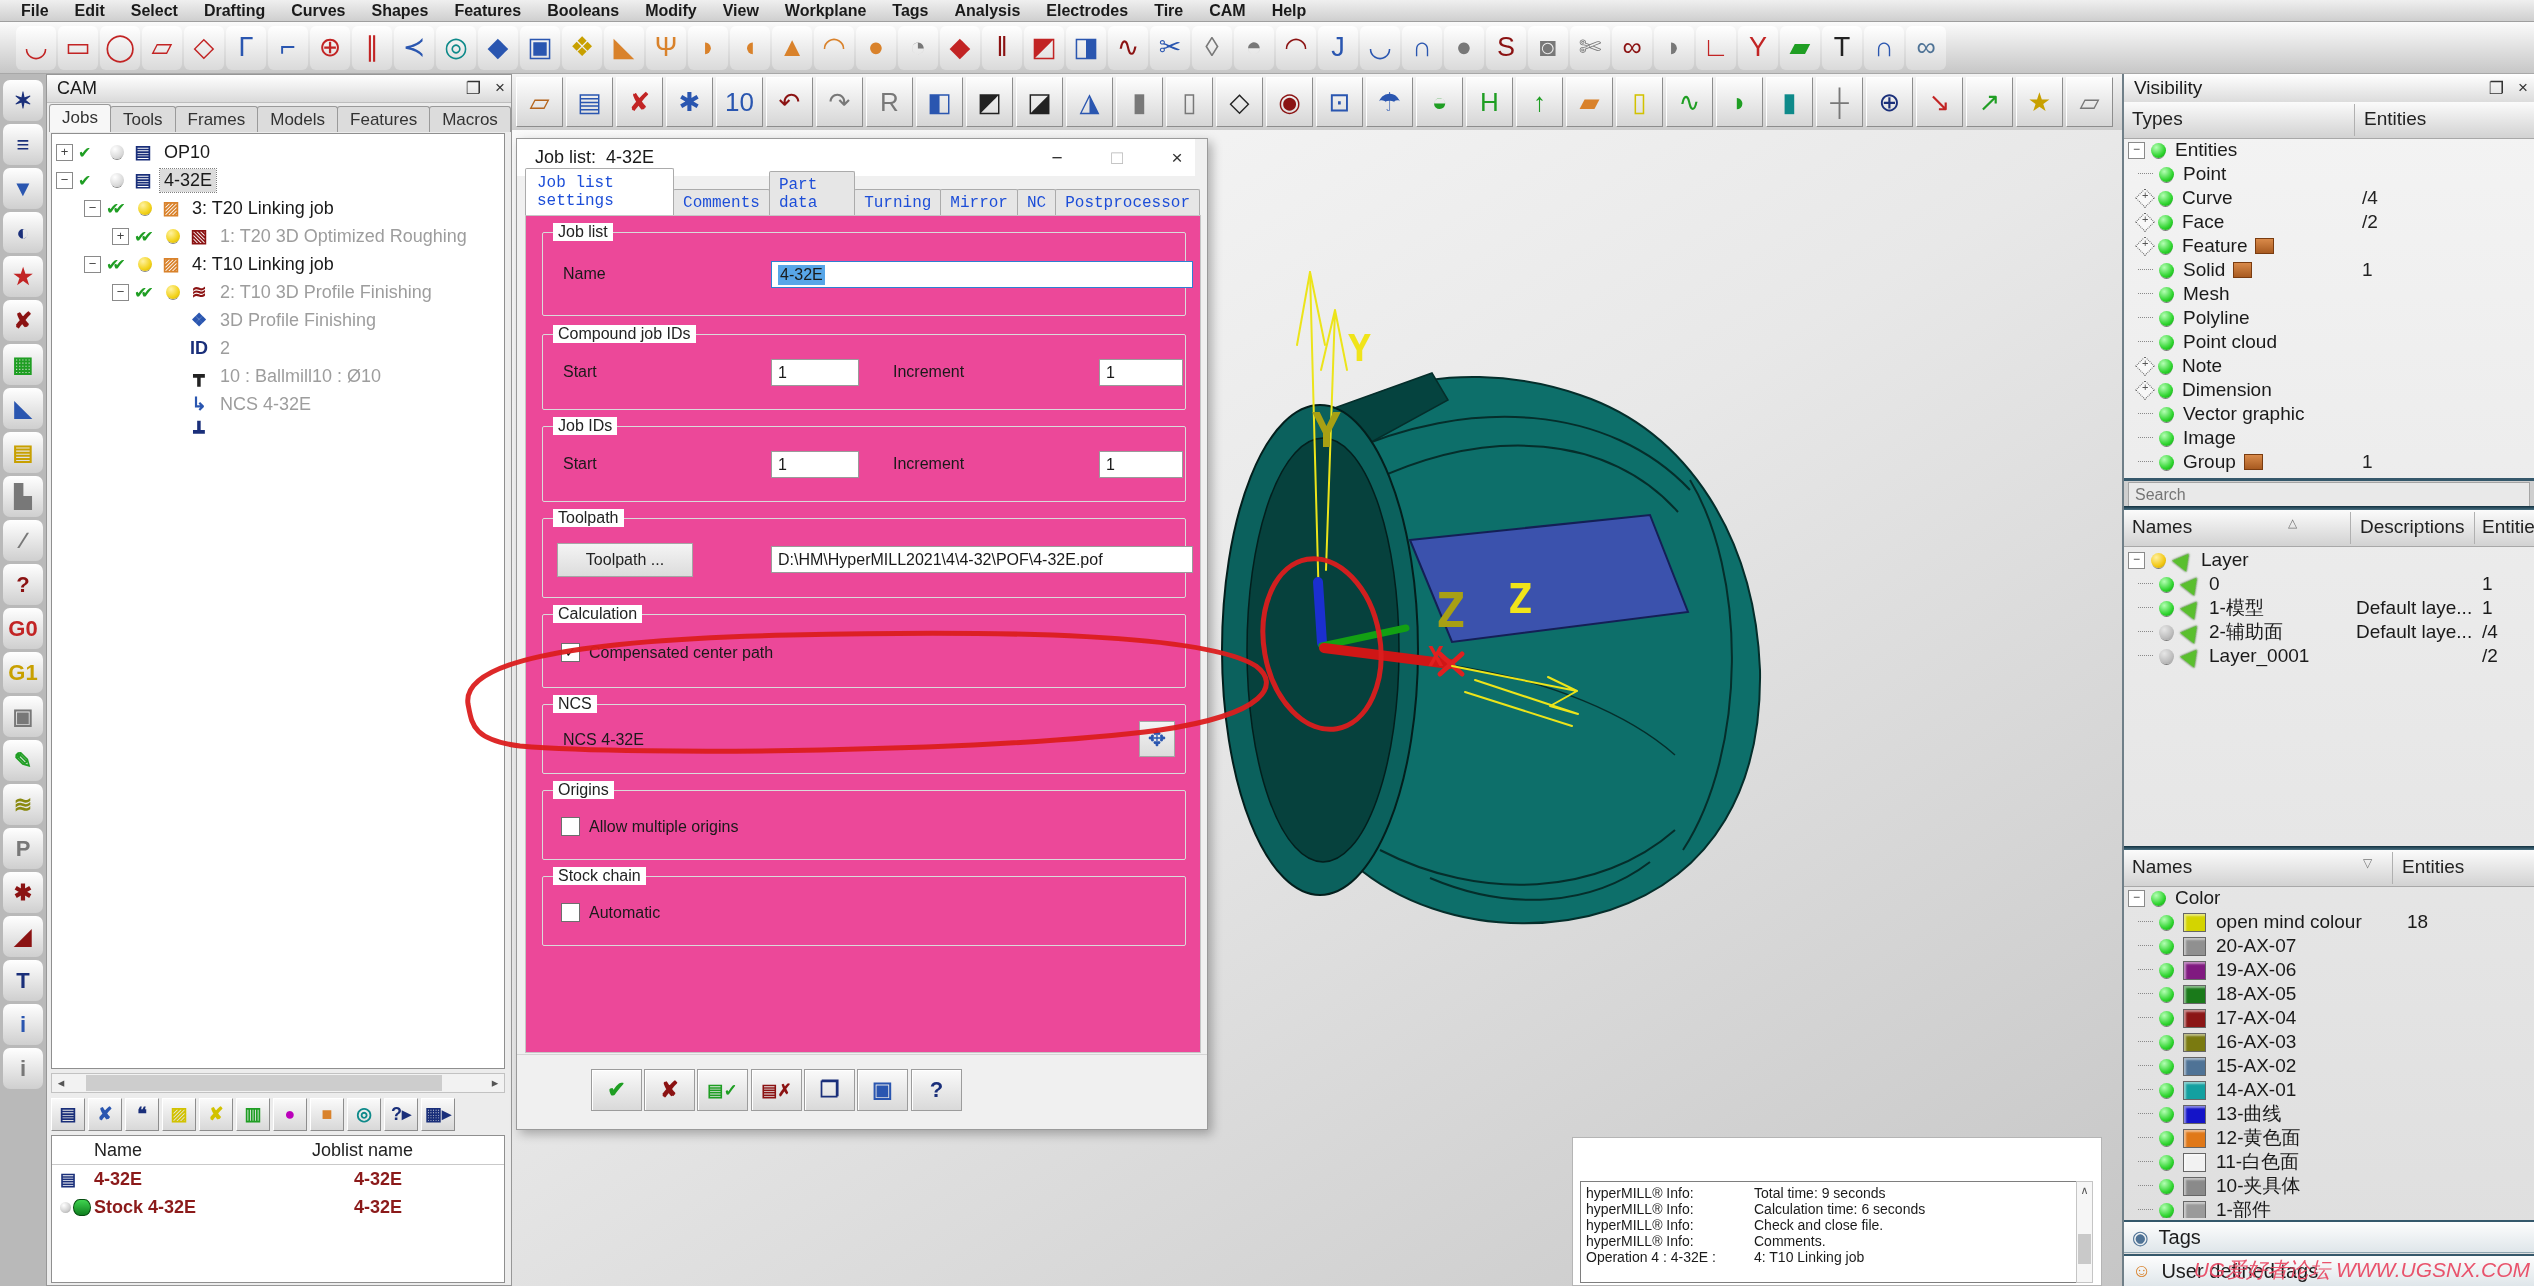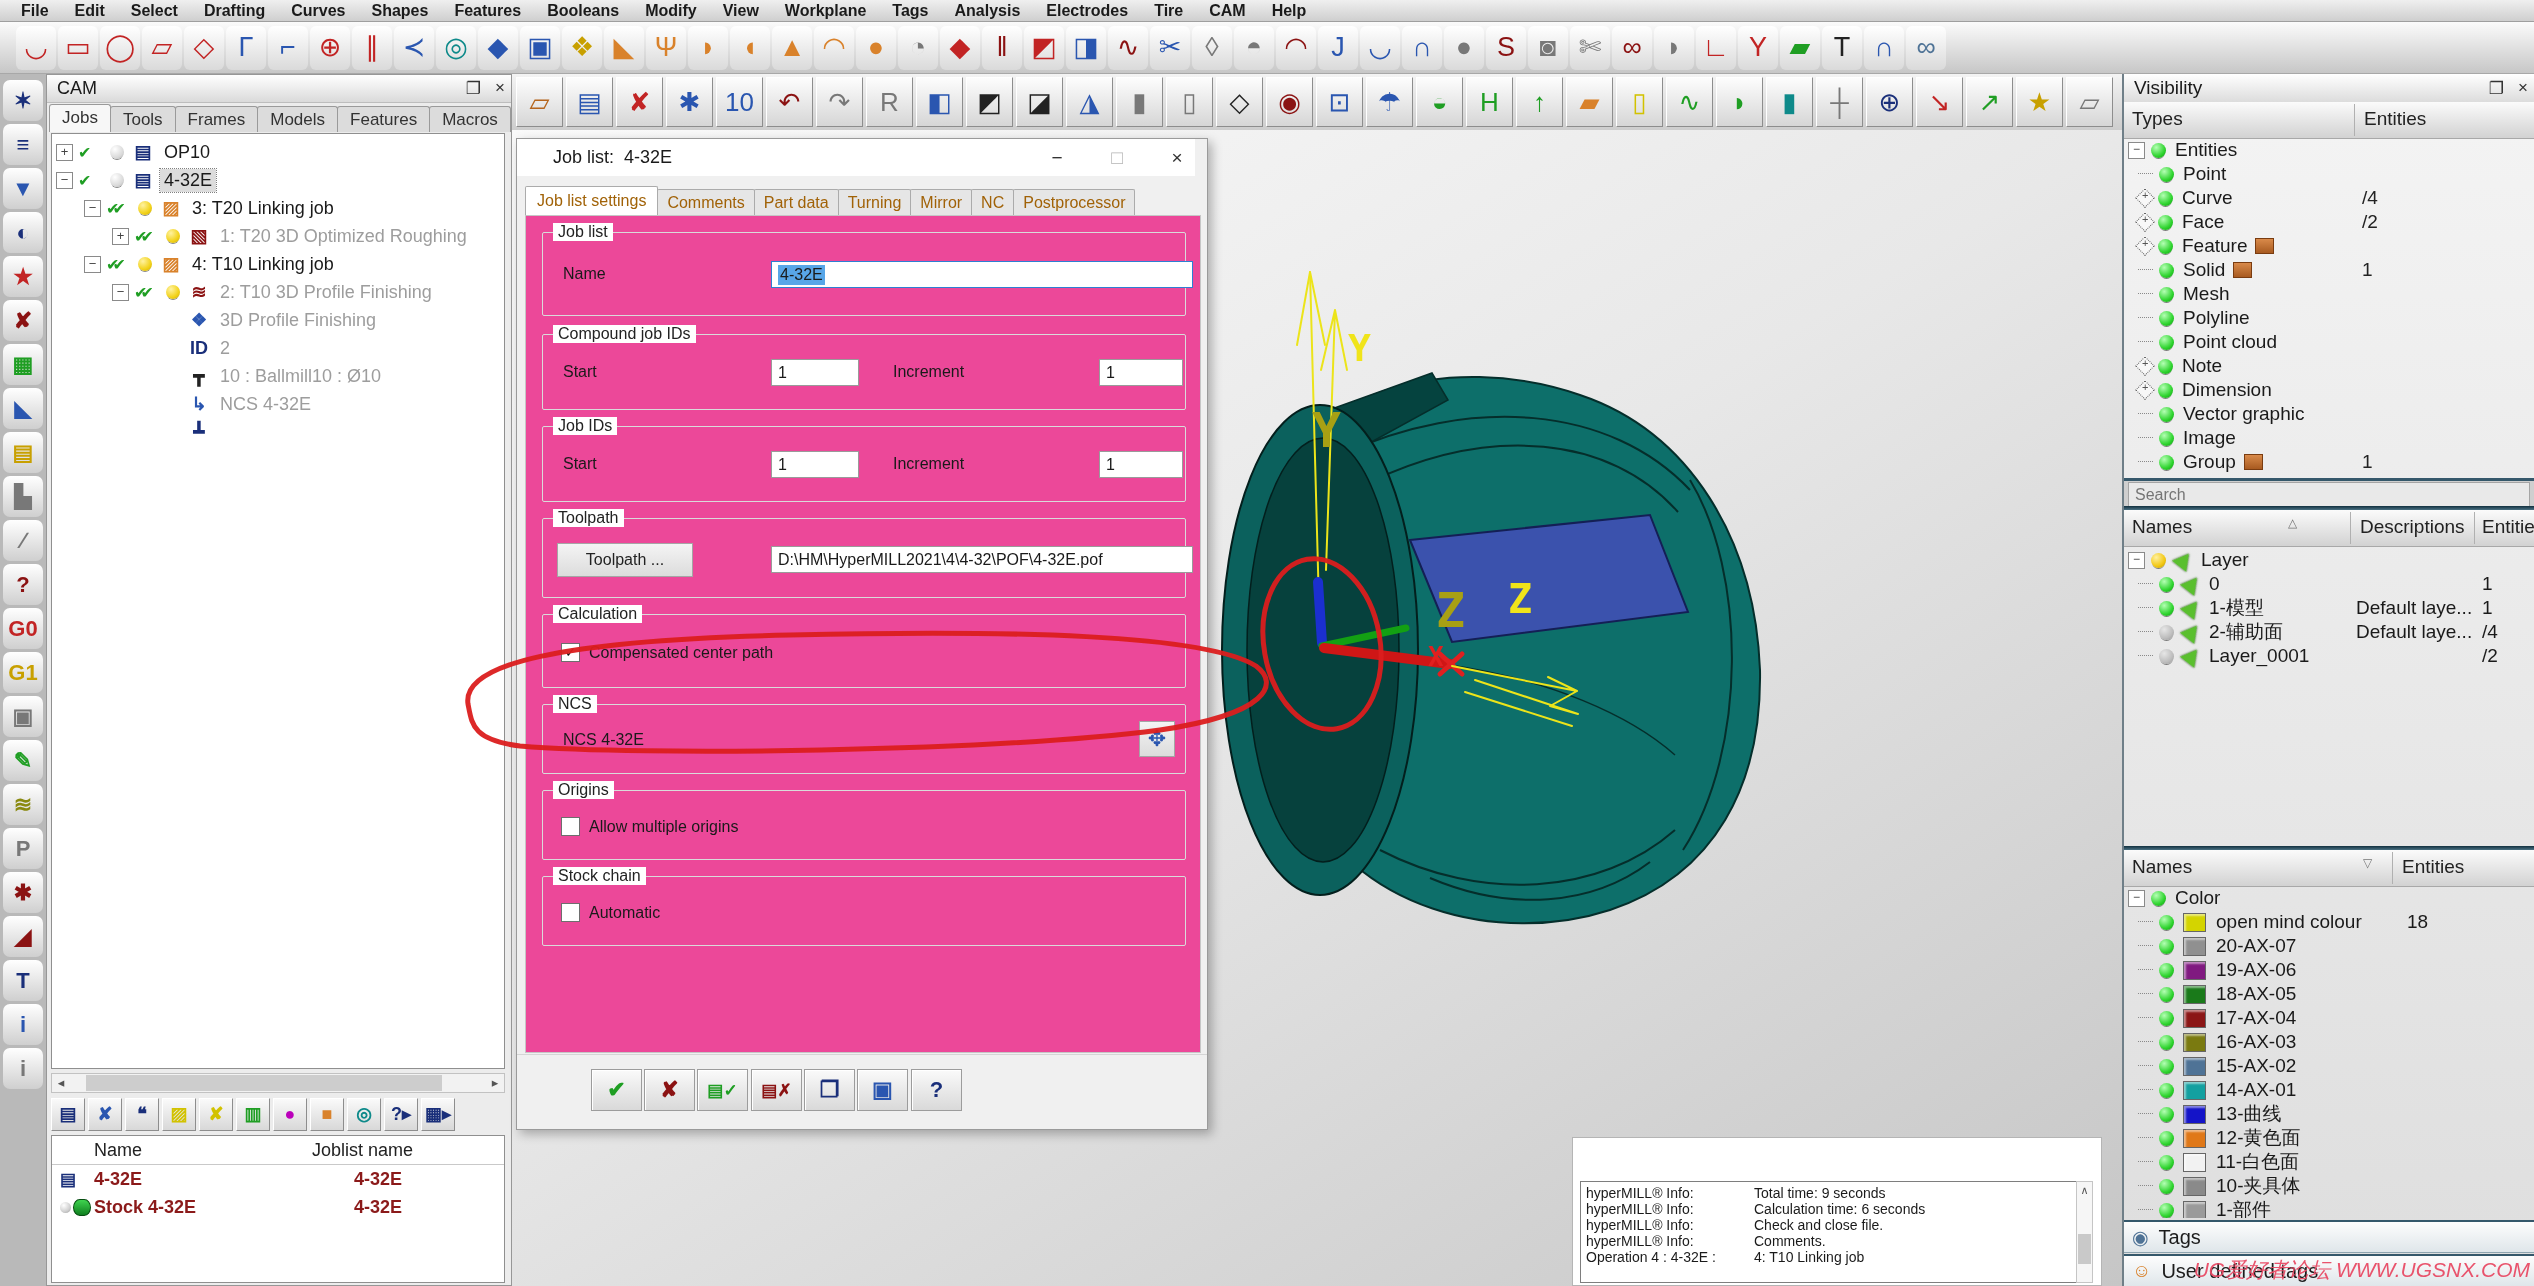--- a/index.html
+++ b/index.html
@@ -77,27 +77,27 @@
   .minibulb{width:11px;height:11px;border-radius:50%;background:radial-gradient(circle at 35% 30%,#fff,#cfcfcf 60%,#999);}
 
   
   .viewport{left:512px;top:130px;width:1610px;height:1156px;background:linear-gradient(150deg,#fafafa 0%,#e8e8e8 45%,#c6c6c6 100%);overflow:hidden;}
   .axlabel{position:absolute;font-weight:bold;font-family:"DejaVu Sans Mono","Liberation Mono",monospace;}
 
   
   .dialog{left:516px;top:138px;width:692px;height:992px;background:#f0f0f0;border:1px solid #9a9a9a;
           box-shadow:4px 4px 10px rgba(0,0,0,.28);box-sizing:border-box;z-index:10;}
   .dtitle{position:absolute;left:0;top:0;right:12px;height:37px;background:#ffffff;display:flex;align-items:center;
-          font-size:18px;padding-left:36px;white-space:pre;}
+          font-size:18px;padding-left:18px;white-space:pre;}
   .dbtns{position:absolute;right:0;top:0;height:37px;display:flex;}
   .dbtn{width:60px;text-align:center;line-height:37px;font-size:19px;color:#333;}
   .dbtn.dim{color:#b5b5b5;}
   .dtabs{position:absolute;left:8px;top:46px;right:8px;height:30px;display:flex;align-items:flex-end;}
   .dtab{font-size:16px;padding:4px 9px 3px;border:1px solid #ababab;border-bottom:none;background:#e6e6e6;
-        margin-right:-1px;border-radius:2px 2px 0 0;color:#a16207;}
+        margin-right:-1px;border-radius:2px 2px 0 0;color:#1d4ed8;font-family:Liberation Mono, monospace;}
   .dtab.active{background:#ffffff;padding:5px 11px 5px;position:relative;z-index:2;}
   .dcontent{position:absolute;left:8px;top:76px;width:676px;height:838px;background:#ec4899;border:1px solid #c6c6c6;box-sizing:border-box;}
   .grp{position:absolute;left:16px;width:644px;border:1px solid #dadada;border-radius:2px;box-sizing:border-box;}
   .grp-label{position:absolute;top:-10px;left:10px;background:#ffffff;padding:0 5px;font-size:16px;color:#222;}
   .frow{position:absolute;display:flex;align-items:center;font-size:16px;}
   .inbox{border:1px solid #9a9a9a;background:#fff;height:27px;display:flex;align-items:center;
          padding-left:6px;font-size:16px;box-sizing:border-box;}
   .inbox.focus{border-color:#2d7fd3;}
   .selected-text{background:#58a6e8;padding:1px 2px;}
   .pushbtn{background:linear-gradient(#f4f4f4,#dcdcdc);border:1px solid #a5a5a5;font-size:16px;

